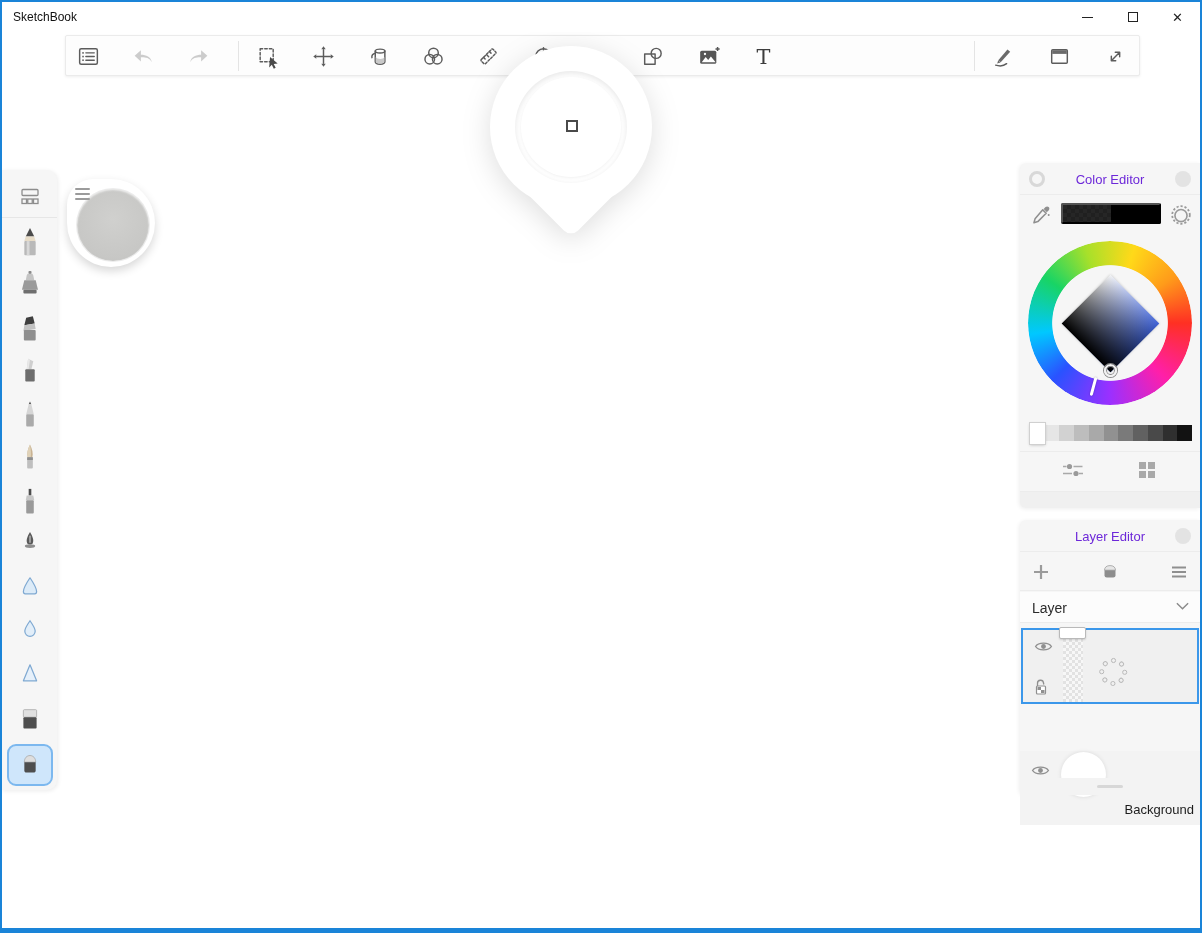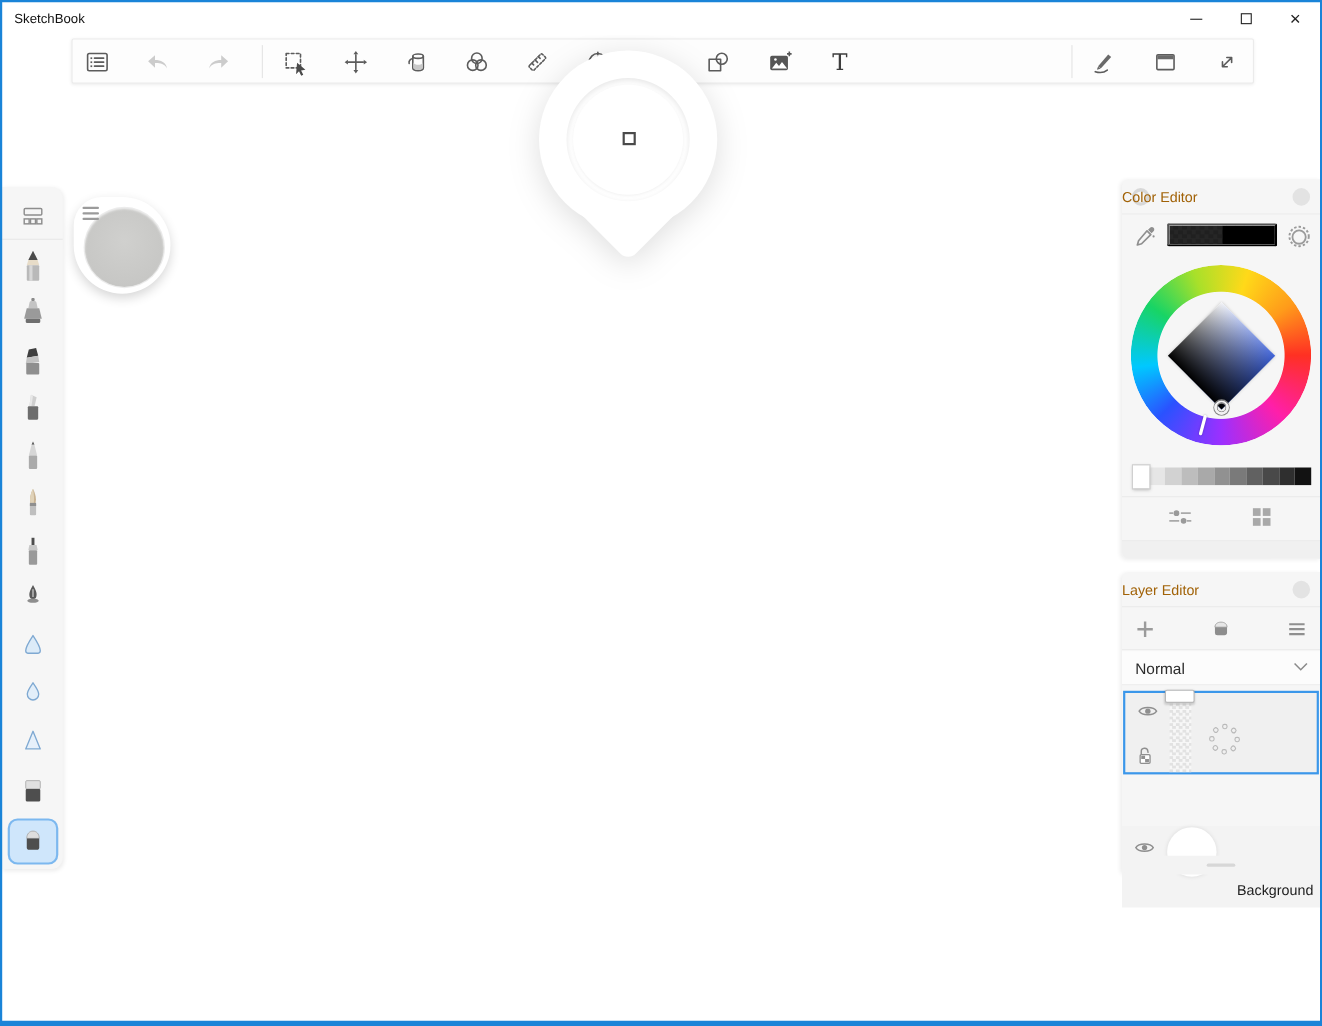--- a/index.html
+++ b/index.html
@@ -44,21 +44,21 @@
   .sb-header { position:absolute; left:0; top:8px; width:55px; height:38px; display:flex; align-items:center; justify-content:center; background:none; border:none; cursor:pointer; }
   .sb-divider { position:absolute; left:0; top:47px; width:55px; height:1px; background:#e6e6e6; }
   .sb-tools { position:absolute; left:0; top:51px; width:55px; display:flex; flex-direction:column; }
   .sb-tool { flex:0 0 43.5px; display:flex; align-items:center; justify-content:center; background:none; border:none; cursor:pointer; }
   .sb-tool svg { width:30px; height:34px; }
   .sb-sel { width:46px; height:42px; display:flex; align-items:center; justify-content:center; background:#cfe6fb; border:2px solid #7cb8ef; border-radius:9px; }
 
   
   .panel { position:absolute; left:1020px; width:180px; background:#f6f6f6; border-radius:6px 0 0 6px; box-shadow:-1px 1px 4px rgba(0,0,0,0.07); z-index:8; }
   .panel-header { position:absolute; left:0; top:0; width:100%; height:32px; border-bottom:1px solid #ececec; }
-  .panel-title { position:absolute; left:0; right:0; top:9px; text-align:left; font-size:13px; color:#a16207; }
+  .panel-title { position:absolute; left:0; right:0; top:9px; text-align:center; font-size:13px; color:#6d28d9; }
   .hdr-dot { position:absolute; right:9px; top:8px; width:16px; height:16px; border-radius:50%; background:#e3e3e3; border:none; cursor:pointer; }
   .hdr-ring { position:absolute; left:9px; top:8px; width:16px; height:16px; border-radius:50%; background:transparent; border:3px solid #d8d8d8; cursor:pointer; }
 
   
   .color-editor { top:163px; height:345px; }
   .ce-row { position:absolute; left:0; top:33px; width:100%; height:42px; }
   .ce-eyedropper { position:absolute; left:10px; top:9px; width:22px; height:22px; background:none; border:none; cursor:pointer; }
   .ce-curcolor { position:absolute; left:41px; top:7px; width:100px; height:21px; border-radius:2px; overflow:hidden; display:flex; cursor:pointer; background:repeating-conic-gradient(#c6c6c6 0% 25%, #e9e9e9 0% 50%) 0 0/8px 8px; }
   .ce-cur-left { width:50%; height:100%; background:rgba(0,0,0,0.84); }
   .ce-cur-right { width:50%; height:100%; background:#000000; }
@@ -458,21 +458,21 @@
     </button>
     <button class="le-tbtn" style="left:142px">
       <svg viewBox="0 0 20 20" width="20" height="20">
           <g stroke="#8f8f8f" stroke-width="2">
             <path d="M3 5.5h14M3 10h14M3 14.5h14"></path>
           </g>
         </svg>
     </button>
   </div>
   <div class="le-blend">
-    <span class="le-blend-label">Normal</span>
+    <span class="le-blend-label">Layer</span>
     <svg class="le-chevron" viewBox="0 0 16 10" width="15" height="10">
         <path d="M2 2l6 6 6-6" fill="none" stroke="#8a8a8a" stroke-width="1.5"></path>
       </svg>
   </div>
   <div class="layer-row1">
     <button class="lr-eye">
       <svg viewBox="0 0 18 12" width="19" height="13">
           <path d="M1.5 6C4 1.8 14 1.8 16.5 6 14 10.2 4 10.2 1.5 6z" fill="none" stroke="#8f8f8f" stroke-width="1.3"></path>
           <circle cx="9" cy="6" r="2.3" fill="#8f8f8f"></circle>
         </svg>

